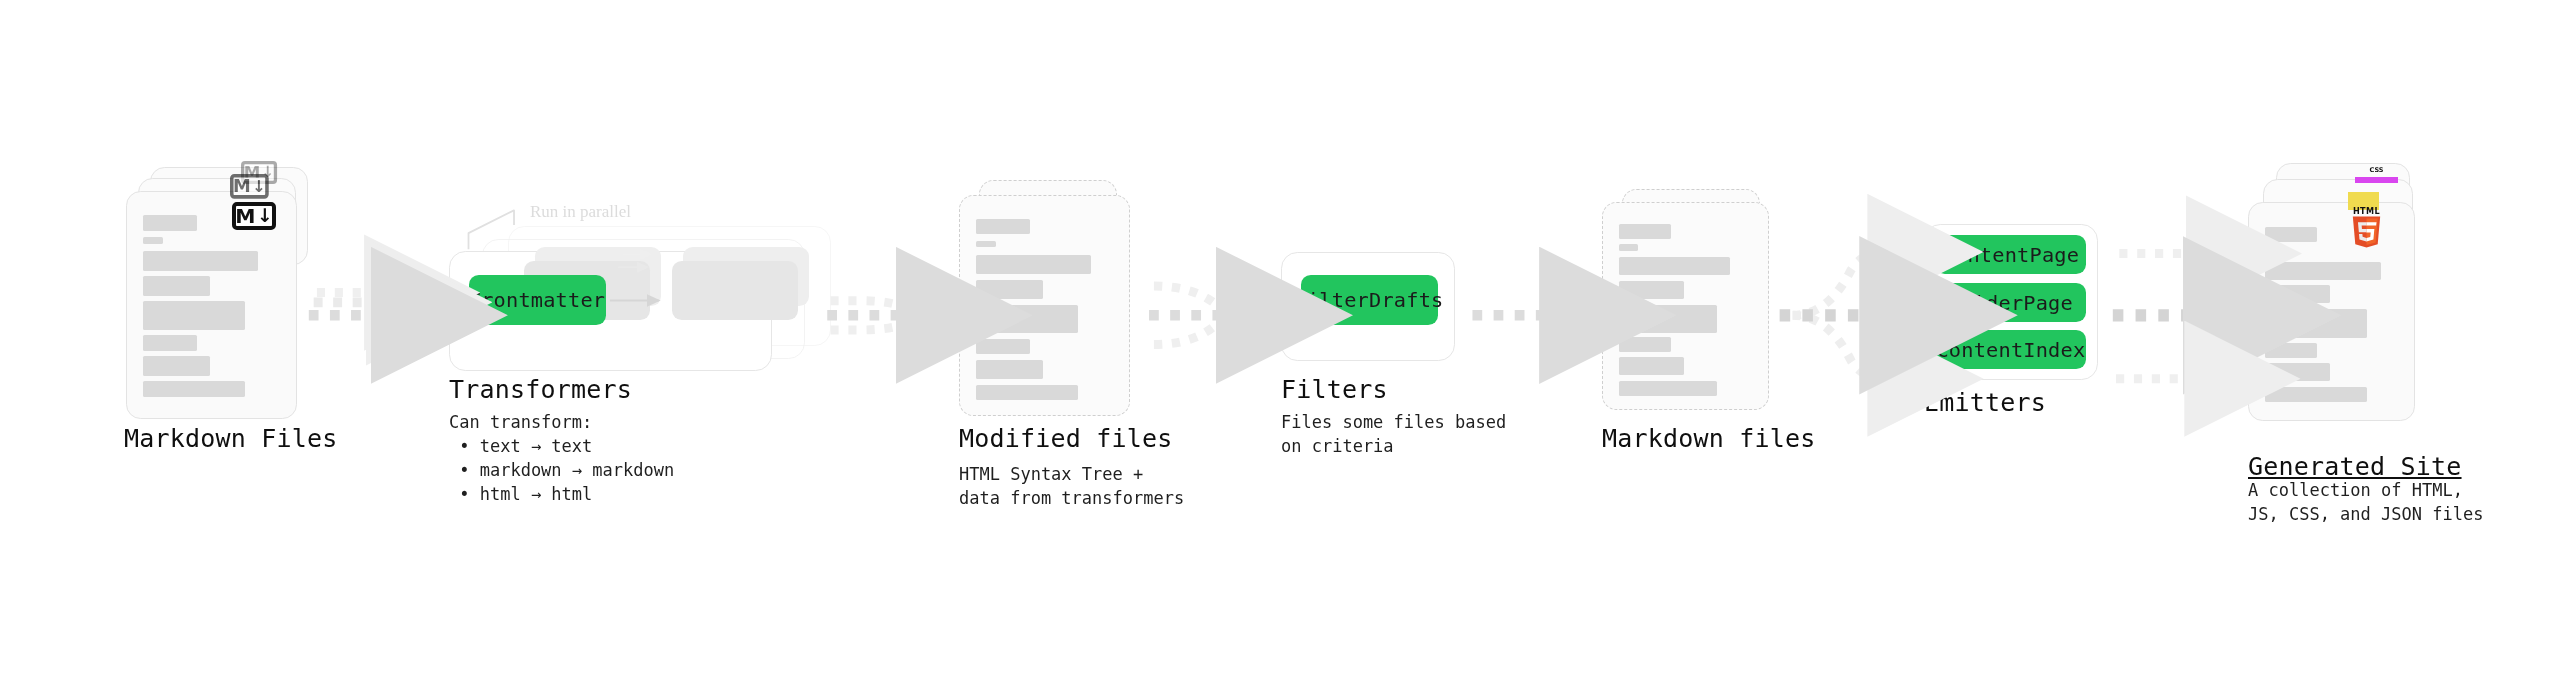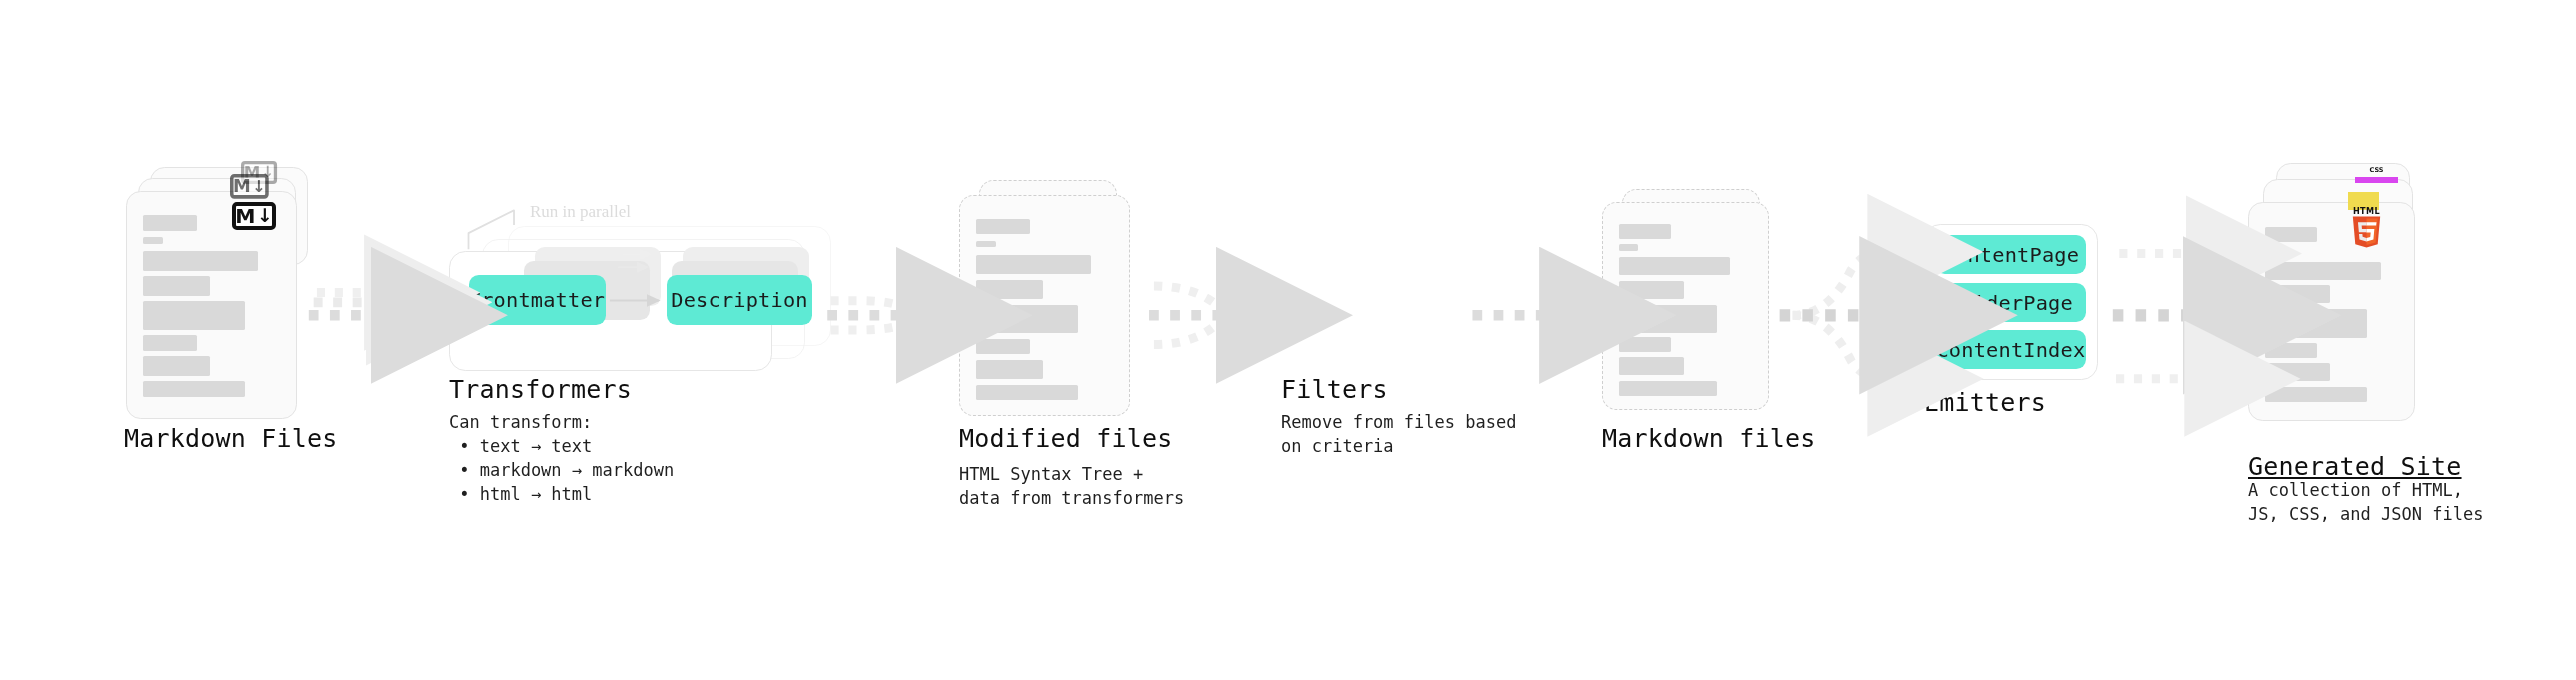--- a/index.html
+++ b/index.html
@@ -90,21 +90,21 @@
   
   .procbox {
     position: absolute;
     border: 1.6px solid #e6e6e6;
     border-radius: 16.3px;
     background: #ffffff;
   }
   .procbox.ghost { background: transparent; border-color: #efefef; }
   .pill {
     position: absolute;
-    background: #5eead4;
+    background: #22c55e;
     border-radius: 9.8px;
     display: flex; align-items: center; justify-content: center;
     color: #1b1b1b;
     font-size: 20.3px;
     letter-spacing: 0.2px;
     white-space: nowrap;
   }
   .pill.ghost1 { background: #e6e6e6; }
   .pill.ghost2 { background: #eeeeee; }
 
@@ -183,23 +183,20 @@
       <div class="procbox" style="left:0px; top:49px; width:323px; height:120px;"></div>
 
       <div class="pill ghost2" style="left:86px; top:45px; width:126px; height:59px;"></div>
       <div class="pill ghost2" style="left:234px; top:45px; width:126px; height:59px;"></div>
       <div class="pill ghost1" style="left:75px; top:59px; width:126px; height:59px;"></div>
       <div class="pill ghost1" style="left:223px; top:59px; width:126px; height:59px;"></div>
 
       <div class="pill" style="left:19.5px; top:73px; width:137px; height:50px;">
         <span>Frontmatter</span>
       </div>
-      <div class="pill" style="left:218px; top:73px; width:145px; height:50px;">
-        <span>Description</span>
-      </div>
 
       <svg width="382" height="163" style="position:absolute; left:0; top:0;" viewBox="0 0 470 200">
         <defs>
           <marker id="tiny" markerWidth="7" markerHeight="7" refX="6" refY="3.2" orient="auto">
             <path d="M0,0 L7,3.2 L0,6.4 z" fill="#d6d6d6"></path>
           </marker>
           <marker id="tiny2" markerWidth="7" markerHeight="7" refX="6" refY="3.2" orient="auto">
             <path d="M0,0 L7,3.2 L0,6.4 z" fill="#e9e9e9"></path>
           </marker>
           <marker id="tiny3" markerWidth="7" markerHeight="7" refX="6" refY="3.2" orient="auto">
@@ -235,22 +232,30 @@
           <div class="ln" style="left:16.3px; top:164px; width:67px; height:19.5px;"></div>
           <div class="ln" style="left:16.3px; top:189px; width:102px; height:15.4px;"></div>
         </div>
       </div>
     </div>
   </div>
   <div class="title" style="left:959px; top:424px;">Modified files</div>
   <div class="subtitle" style="left:959px; top:462px;">HTML Syntax Tree +
 data from transformers</div>
 
+  <div class="node" style="left:1281px; top:252px;">
+    <div style="position:relative; width:177px; height:111px;">
+      <div class="procbox" style="left:0px; top:0px; width:174px; height:109px;"></div>
+      <div class="pill" style="left:19.5px; top:23px; width:137px; height:50px;">
+        <span>FilterDrafts</span>
+      </div>
+    </div>
+  </div>
   <div class="title" style="left:1281px; top:375px;">Filters</div>
-  <div class="subtitle" style="left:1281px; top:410px;">Remove from files based
+  <div class="subtitle" style="left:1281px; top:410px;">Files some files based
 on criteria</div>
 
   <div class="node" style="left:1602px; top:189px;">
     <div class="stack" style="width:187px; height:228px;">
       <div class="sheet dashed" style="left:19.5px; top:0px;  width:138px; height:57px;"></div>
       <div class="sheet dashed" style="left:0px;  top:13px; width:167px; height:208px;">
         <div class="lines">
           <div class="ln" style="left:16.3px; top:21px;  width:52px; height:14.6px;"></div>
           <div class="ln" style="left:16.3px; top:41px;  width:18.7px; height:6.5px;"></div>
           <div class="ln" style="left:16.3px; top:54px;  width:111px; height:18px;"></div>

